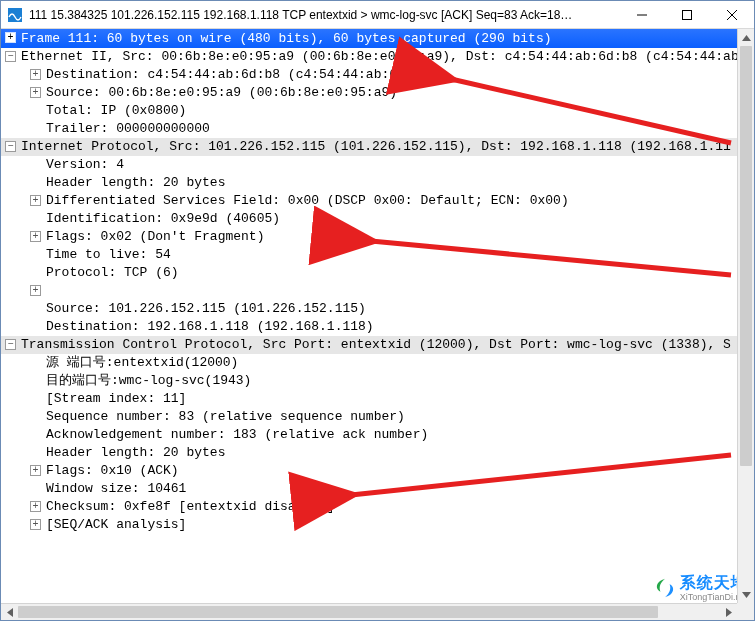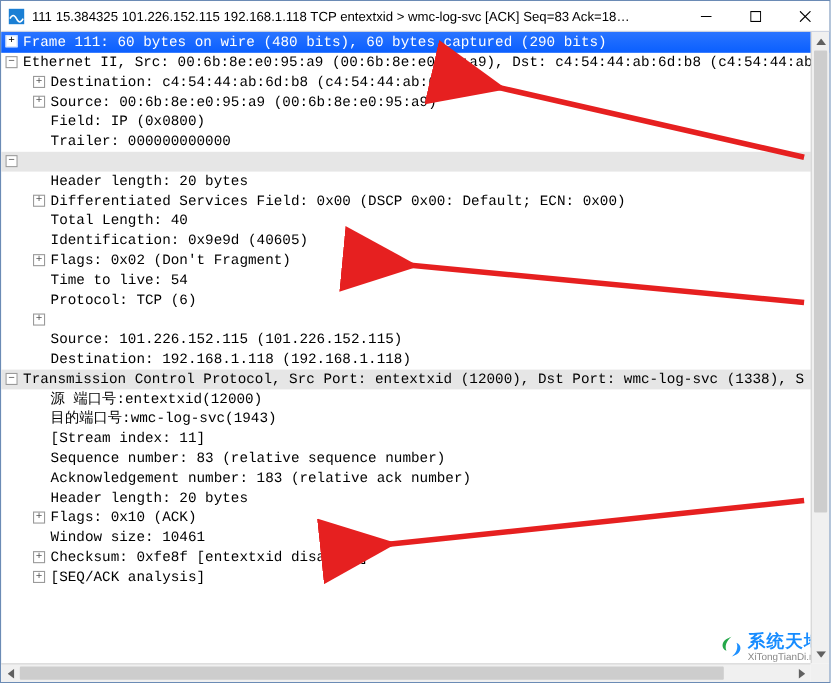--- a/index.html
+++ b/index.html
@@ -218,38 +218,39 @@
   </div>
   <div class="row sub">
     <span class="toggle">+</span>
     <span>Destination: c4:54:44:ab:6d:b8 (c4:54:44:ab:6d:b8)</span>
   </div>
   <div class="row sub">
     <span class="toggle">+</span>
     <span>Source: 00:6b:8e:e0:95:a9 (00:6b:8e:e0:95:a9)</span>
   </div>
   <div class="row sub">
-    <span>Field: IP (0x0800)</span>
+    <span>Total: IP (0x0800)</span>
   </div>
   <div class="row sub">
     <span>Trailer: 000000000000</span>
   </div>
 
   <div class="row top hl">
     <span class="toggle">−</span>
+    <span>Internet Protocol, Src: 101.226.152.115 (101.226.152.115), Dst: 192.168.1.118 (192.168.1.11</span>
+  </div>
+  <div class="row sub">
+    <span>Version: 4</span>
   </div>
   <div class="row sub">
     <span>Header length: 20 bytes</span>
   </div>
   <div class="row sub">
     <span class="toggle">+</span>
     <span>Differentiated Services Field: 0x00 (DSCP 0x00: Default; ECN: 0x00)</span>
-  </div>
-  <div class="row sub">
-    <span>Total Length: 40</span>
   </div>
   <div class="row sub">
     <span>Identification: 0x9e9d (40605)</span>
   </div>
   <div class="row sub">
     <span class="toggle">+</span>
     <span>Flags: 0x02 (Don't Fragment)</span>
   </div>
   <div class="row sub">
     <span>Time to live: 54</span>

